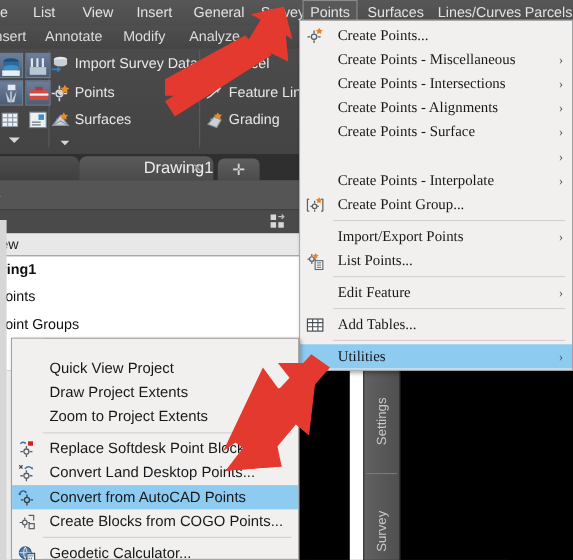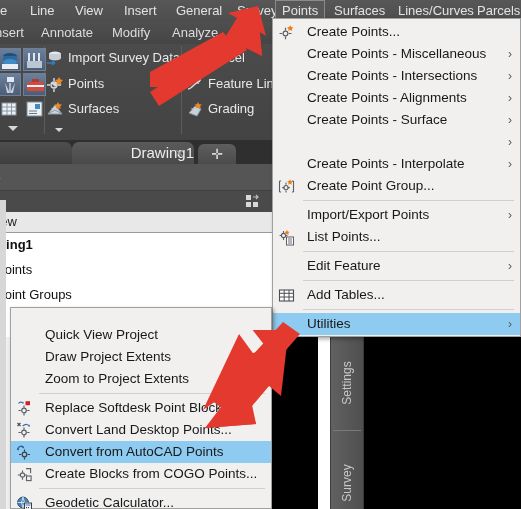--- a/index.html
+++ b/index.html
@@ -76,37 +76,37 @@
   .menu{position:absolute;background:#f1f0ef;border:1px solid #a0a0a0;box-sizing:border-box;
     box-shadow:2px 2px 4px rgba(0,0,0,.35);}
   .menu .gutter{position:absolute;left:0;top:0;bottom:0;width:28px;background:#f1f0ef;}
   .mrow{position:relative;height:22px;line-height:22px;color:#17181a;font-size:13.5px;white-space:nowrap;}
   .mrow .mtxt{position:absolute;left:34px;top:0;height:22px;line-height:22px;}
   .mrow .marr{position:absolute;right:8px;top:0;height:22px;line-height:22px;color:#5a5a5a;font-size:12px;}
   .mrow .mic{position:absolute;left:5px;top:3px;width:17px;height:17px;}
   .mrow.sel{background:#8ecbf0;}
   .msep{height:1px;background:#d2d0ce;margin:3px 6px 3px 30px;}
 
-  #points-menu{left:272px;top:18px;width:249px;height:319px;}
+  #points-menu{left:272px;top:18px;width:249px;height:319px;font-family:Liberation Serif, serif;}
   #utilities-submenu{left:10px;top:307px;width:262px;height:202px;}
   #utilities-submenu .msep{margin-left:26px;}
 
   
   .arrow{position:absolute;pointer-events:none;}
 </style>
 </head>
 <body>
 
 <div class="root">
 
   <div class="app-bg"></div>
 
   <div class="menubar">
     <div class="mi" style="left:-6px">e</div>
-    <div class="mi" style="left:24px">Line</div>
+    <div class="mi" style="left:24px">List</div>
     <div class="mi" style="left:69px">View</div>
     <div class="mi" style="left:118px">Insert</div>
     <div class="mi" style="left:170px">General</div>
     <div class="mi" style="left:231px">Survey</div>
     <div class="mi active" style="left:275px">Points</div>
     <div class="mi" style="left:328px">Surfaces</div>
     <div class="mi" style="left:392px">Lines/Curves</div>
     <div class="mi" style="left:471px">Parcels</div>
   </div>
 

